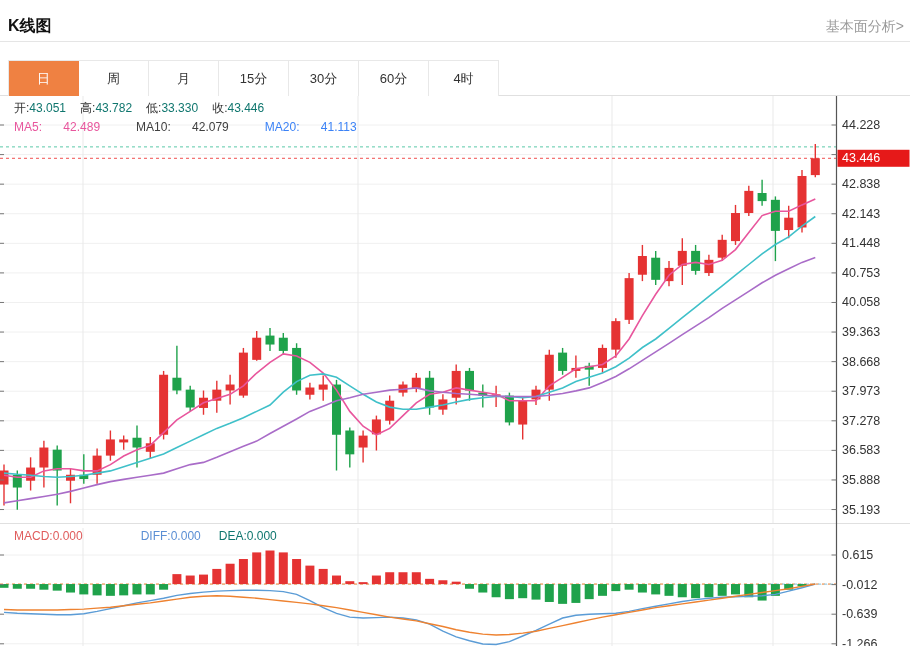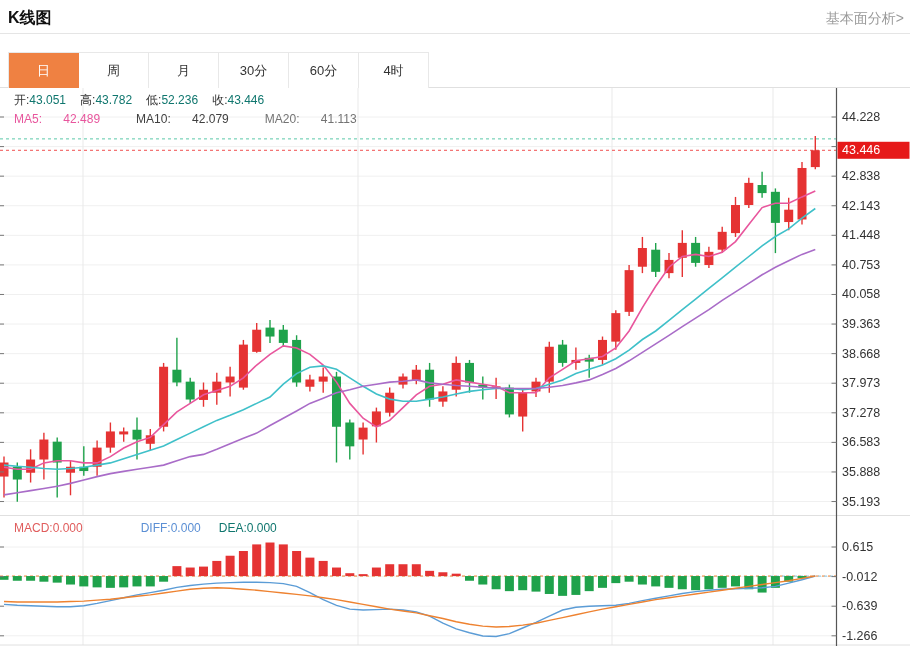--- a/index.html
+++ b/index.html
@@ -1,18 +1,18 @@
 <!DOCTYPE html>
 <html><head>
 <meta charset="utf-8">
 <style>
   * { box-sizing: border-box; margin: 0; padding: 0; }
   html,body { width:910px; height:646px; background:#fff; overflow:hidden;
     font-family:"Liberation Sans", sans-serif; }
-  #stage { position:relative; width:910px; height:548px; background:#fff; }
+  #stage { position:relative; width:910px; height:548px; background:#fff;margin-top:8px; }
 
   .page-title { position:absolute; left:8px; top:8px; font-size:16px; font-weight:bold; color:#111; }
   .fund-link { position:absolute; right:6px; top:10px; font-size:14px; color:#999; cursor:pointer; }
   .header-rule { position:absolute; left:0; top:33px; width:910px; height:1px; background:#e5e5e5; }
 
   .tabbar { position:absolute; left:0; top:52px; width:910px; height:36px; border-bottom:1px solid #e0e0e0; }
   .tabbar .tabs { position:absolute; left:8px; top:0; height:36px; display:flex; border-top:1px solid #e8e8e8; border-left:1px solid #e8e8e8; }
   .tab { width:70px; height:35px; line-height:35px; text-align:center; font-size:13px; color:#333;
     border-right:1px solid #e8e8e8; background:#fff; cursor:pointer; }
   .tab.active { background:#ef8142; color:#fff; border-right:1px solid #ef8142; }
@@ -20,40 +20,41 @@
   svg text { font-family:"Liberation Sans", sans-serif; }
 
   .legend-row { position:absolute; left:14px; font-size:12px; white-space:nowrap; }
   .legend-row .lbl { color:#333; }
   .legend-row .val { color:#0f766e; margin-right:14px; }
   #legend-ohlc { top:92px; }
   #legend-ma { top:112px; }
   #legend-ma span { margin-right:18px; }
   .ma5-c  { color:#e8569d; }
   .ma10-c { color:#404040; }
-  .ma20-c { color:#737373; }
+  .ma20-c { color:#3b82f6; }
   #legend-macd { position:absolute; left:14px; top:521px; font-size:12px; white-space:nowrap; }
   #legend-macd span { margin-right:18px; }
   .macd-c { color:#e05c5c; }
   .diff-c { color:#5b8fd4;padding-left:40px; }
   .dea-c  { color:#0f766e; }
 </style>
 </head>
 <body>
 
 <div id="stage">
   <div class="page-title">K线图</div>
   <div class="fund-link">基本面分析&gt;</div>
   <div class="header-rule"></div>
 
   <div class="tabbar">
     <div class="tabs" id="tabs">
         <div class="tab active">日</div>
         <div class="tab">周</div>
         <div class="tab">月</div>
+        <div class="tab">15分</div>
         <div class="tab">30分</div>
         <div class="tab">60分</div>
         <div class="tab">4时</div>
       </div>
   </div>
 
   <svg id="chart" width="910" height="646" style="position:absolute;left:0;top:0;">
       <g>
         <line x1="0" y1="117" x2="836" y2="117" stroke="#f0f0f0" stroke-width="1"></line>
         <line x1="0" y1="146.57999999999998" x2="836" y2="146.57999999999998" stroke="#f0f0f0" stroke-width="1"></line>
@@ -337,21 +338,21 @@
         <text x="842" y="610.2" font-size="12.5" fill="#333333">-0.639</text>
         <line x1="831.5" y1="635.8" x2="836.5" y2="635.8" stroke="#777" stroke-width="1"></line>
         <line x1="0" y1="635.8" x2="4" y2="635.8" stroke="#777" stroke-width="1"></line>
         <text x="842" y="639.8" font-size="12.5" fill="#333333">-1.266</text>
       </g>
       <rect x="837.5" y="141.78282014388503" width="72" height="17" fill="#e61919"></rect>
       <text x="842" y="154.28282014388503" font-size="12.5" fill="#fff">43.446</text>
     </svg>
 
   <div class="legend-row" id="legend-ohlc">
-    <span class="lbl">开:</span><span class="val">43.051</span><span class="lbl">高:</span><span class="val">43.782</span><span class="lbl">低:</span><span class="val">52.236</span><span class="lbl">收:</span><span class="val">43.446</span>
+    <span class="lbl">开:</span><span class="val">43.051</span><span class="lbl">高:</span><span class="val">43.782</span><span class="lbl">低:</span><span class="val">33.330</span><span class="lbl">收:</span><span class="val">43.446</span>
   </div>
   <div class="legend-row" id="legend-ma">
     <span class="ma5-c"><span>MA5:</span> <span>42.489</span></span><span class="ma10-c"><span>MA10:</span> <span>42.079</span></span><span class="ma20-c"><span>MA20:</span> <span>41.113</span></span>
   </div>
 
   <div id="legend-macd">
     <span class="macd-c">MACD:0.000</span><span class="diff-c">DIFF:0.000</span><span class="dea-c">DEA:0.000</span>
   </div>
 </div>
 

